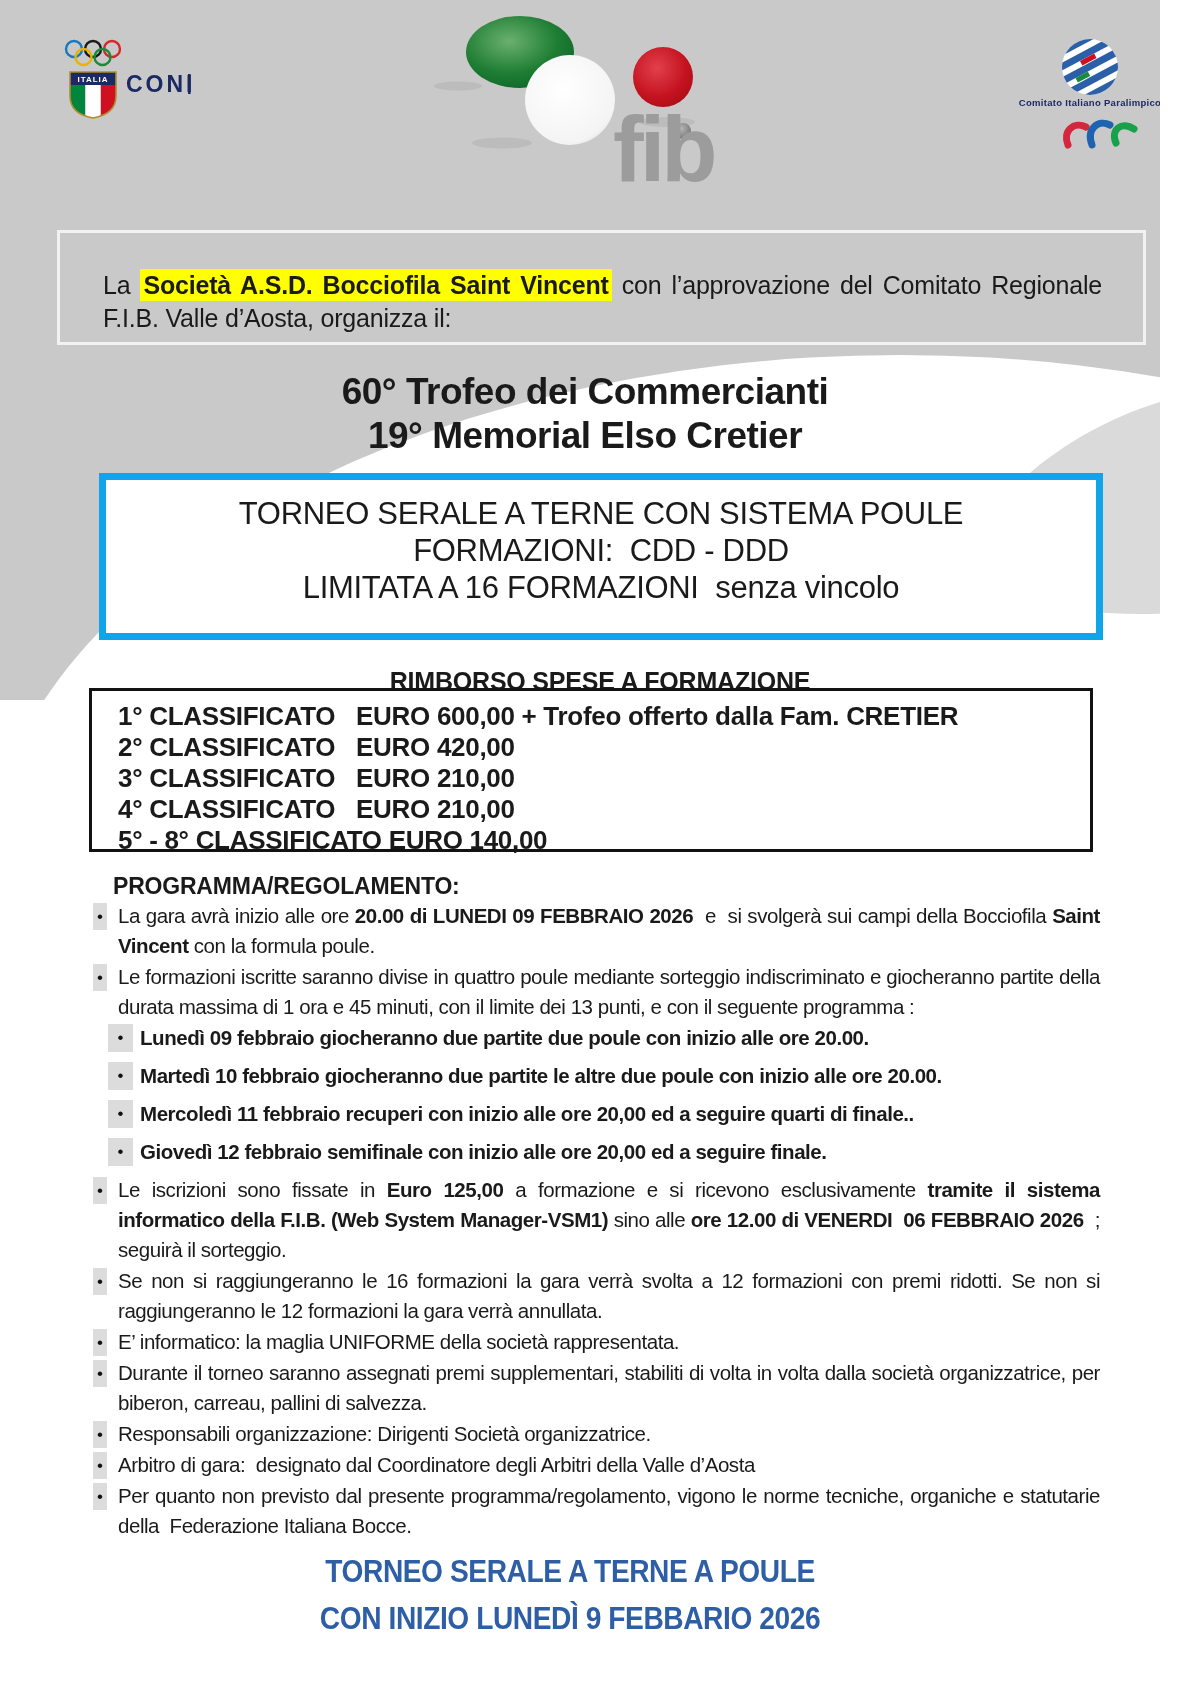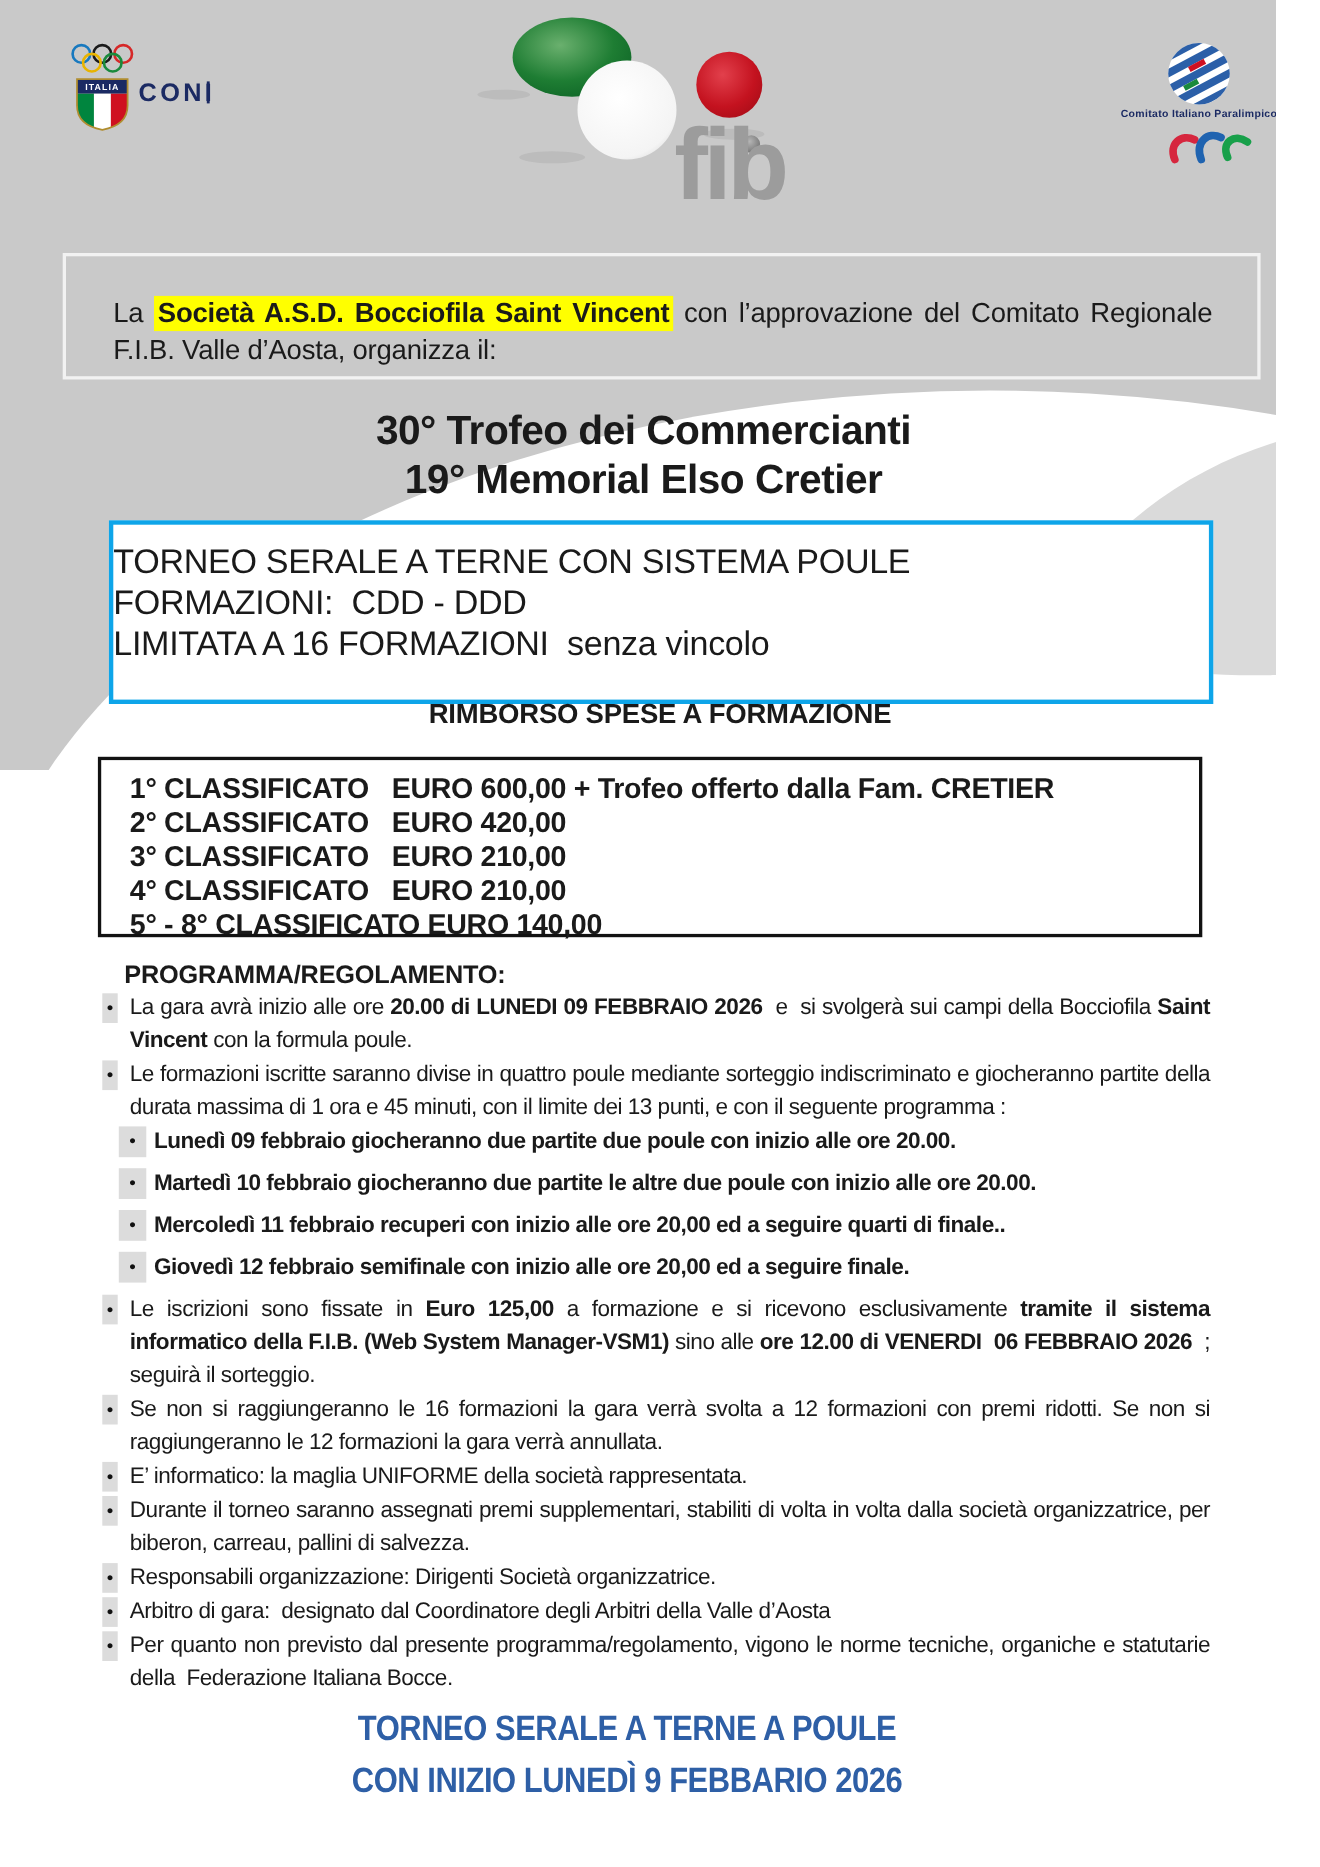--- a/index.html
+++ b/index.html
@@ -19,25 +19,25 @@
   .approval-box{position:absolute;left:57px;top:230px;width:1089px;height:115px;
     border:3px solid #f2f2f2;}
   .approval-text{padding:36px 41px 0 43px;font-size:25px;line-height:33px;text-align:justify;white-space:pre-wrap;letter-spacing:-0.2px;}
   .approval-text .b{font-weight:bold;}
   .approval-text .hl{background:var(--highlight-yellow,#ffff00);padding:2px 3px;}
 
   .title{position:absolute;left:0;top:370px;width:1170px;text-align:center;
     font-size:37px;font-weight:bold;line-height:44px;letter-spacing:-0.5px;}
 
   .tbox{position:absolute;left:99px;top:473px;width:1004px;height:167px;background:#fff;
-    border:4px solid #0ea5e9;padding-top:15px;font-size:31px;line-height:37px;}
+    border:7px solid #0ea5e9;text-align:center;padding-top:15px;font-size:31px;line-height:37px;}
   .tbox .t-line{white-space:pre-wrap;letter-spacing:-0.3px;}
   .tbox .strong{font-weight:bold;}
 
-  .rimborso{position:absolute;left:100px;top:636px;width:1000px;text-align:center;
+  .rimborso{position:absolute;left:100px;top:668px;width:1000px;text-align:center;
     font-size:25px;font-weight:bold;line-height:26px;letter-spacing:-0.2px;}
 
   .pbox{position:absolute;left:89px;top:688px;width:1004px;height:164px;background:#fff;
     border:3px solid #121212;padding:10px 0 0 26px;font-size:26px;font-weight:bold;line-height:31px;}
   .p-row{white-space:pre-wrap;letter-spacing:-0.3px;}
 
   .program{position:absolute;left:0;top:872px;width:1200px;}
   .program h2{font-size:23px;font-weight:bold;line-height:29px;margin:0 0 0 113px;letter-spacing:-0.2px;}
   .item{display:flex;margin:0 0 1px 93px;width:1007px;}
   .item .mk{width:14px;height:27px;background:#dcdcdc;flex:none;margin-right:11px;margin-top:2px;
@@ -142,21 +142,21 @@
       <path d="M140,112 C134,96 146,86 158,92" stroke="#1f63b0"></path>
       <path d="M164,110 C158,96 170,88 182,96" stroke="#18a04a"></path>
     </g>
   </svg>
 
   <div class="approval-box">
     <p class="approval-text"><span>La </span><span class="b hl">Società A.S.D. Bocciofila Saint Vincent</span><span> con l’approvazione del Comitato Regionale F.I.B. Valle d’Aosta, organizza il:</span></p>
   </div>
 
   <div class="title">
-    <div>30° Trofeo dei Commercianti</div>
+    <div>60° Trofeo dei Commercianti</div>
     <div>19° Memorial Elso Cretier</div>
   </div>
 
   <div class="tbox">
     <div class="t-line">TORNEO SERALE A TERNE CON SISTEMA POULE</div>
     <div class="t-line">FORMAZIONI:  CDD - DDD</div>
     <div class="t-line">LIMITATA A 16 FORMAZIONI  senza vincolo</div>
   </div>
 
   <div class="rimborso">RIMBORSO SPESE A FORMAZIONE</div>

